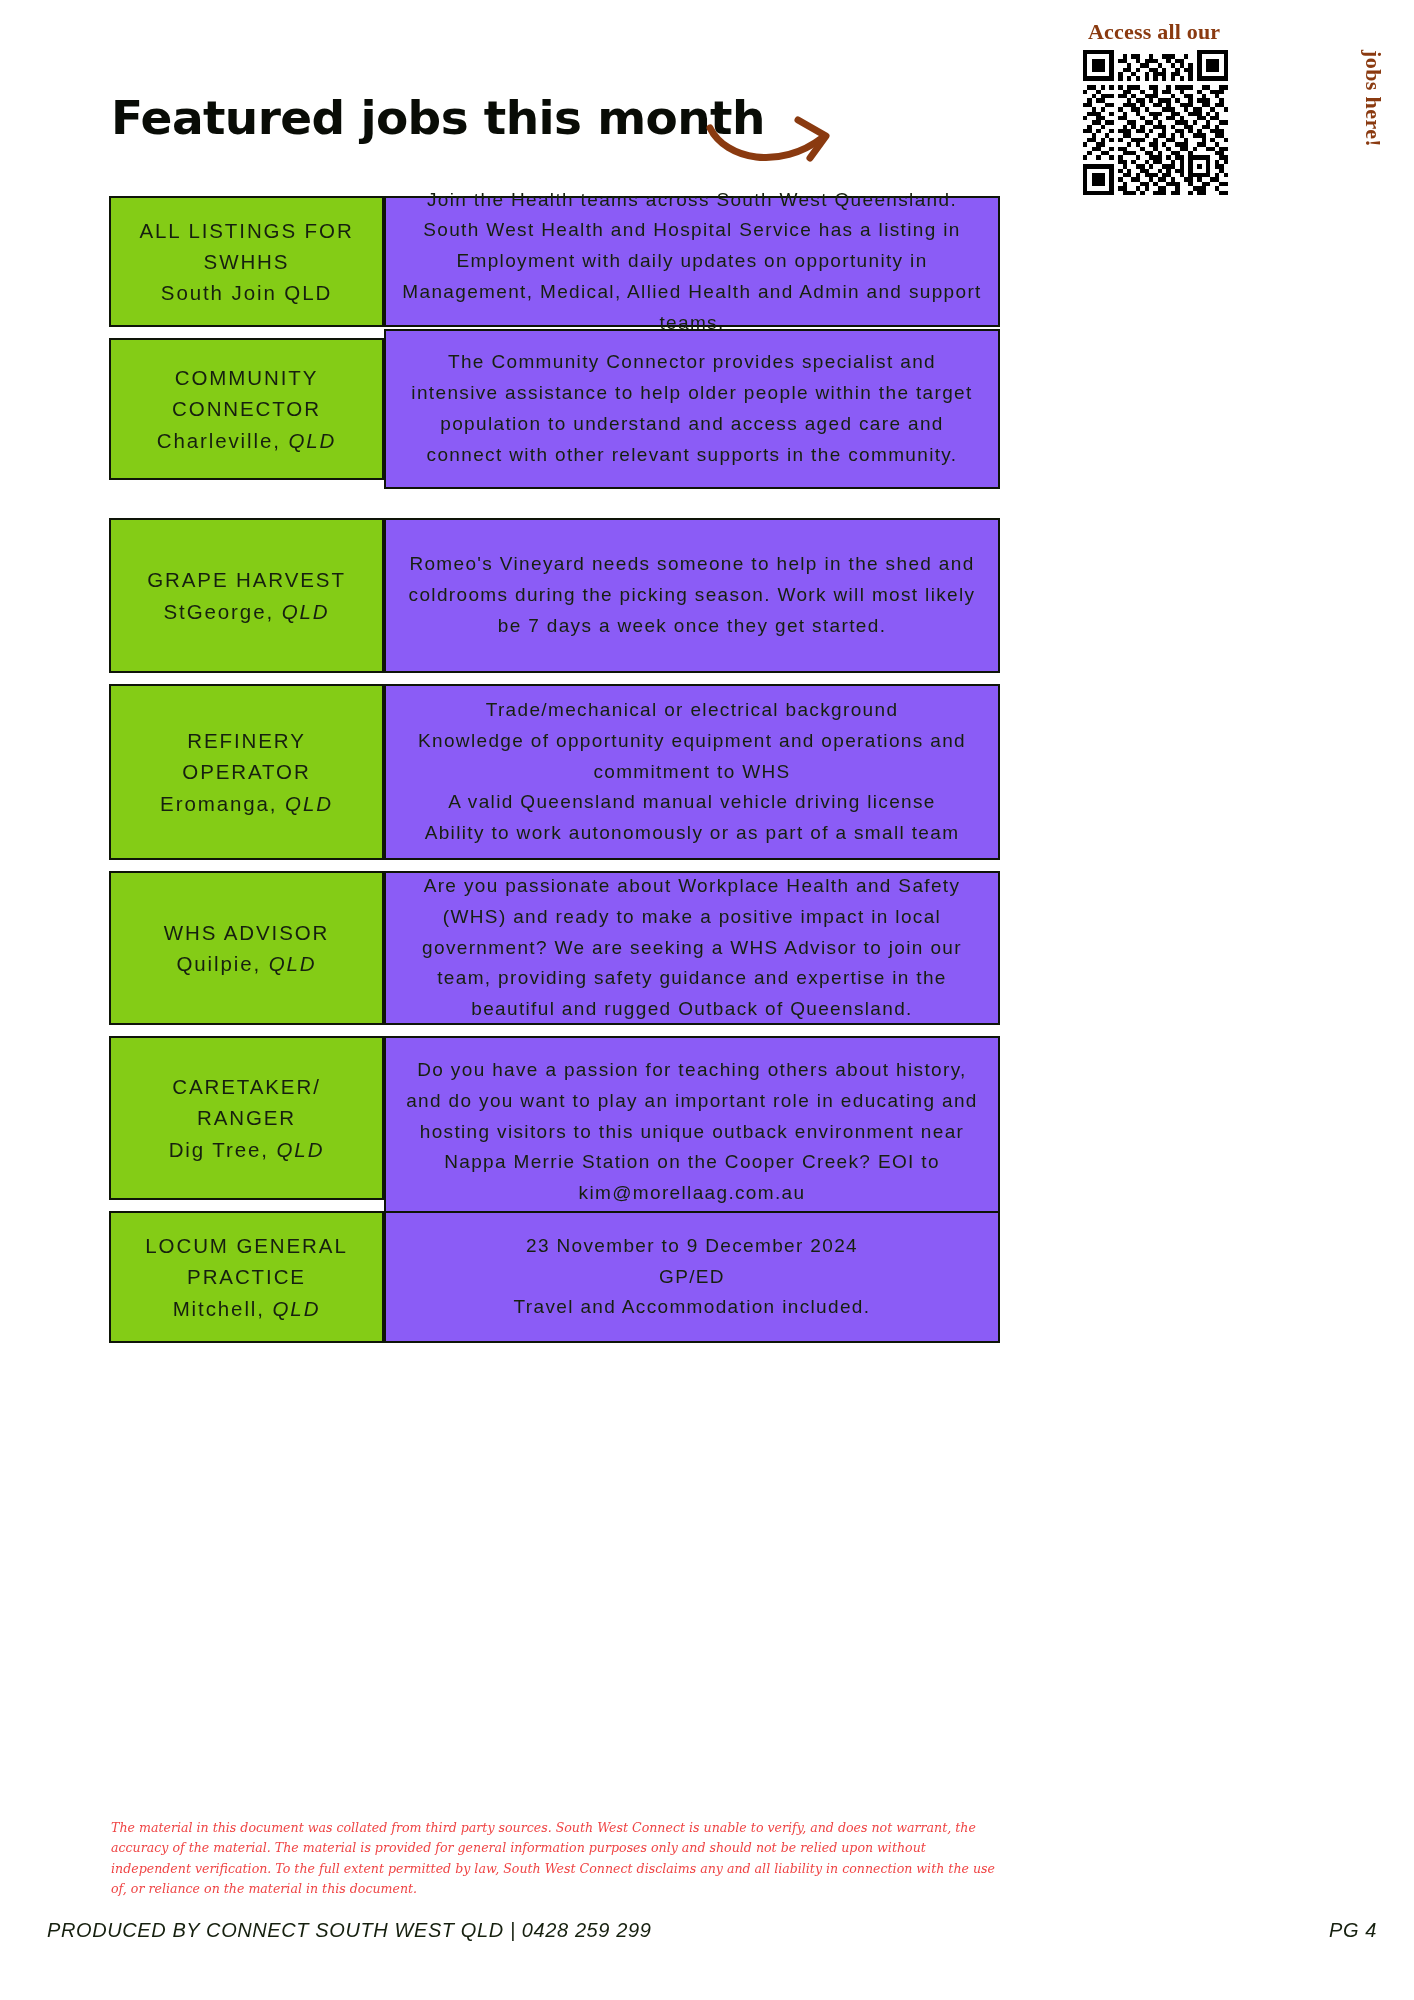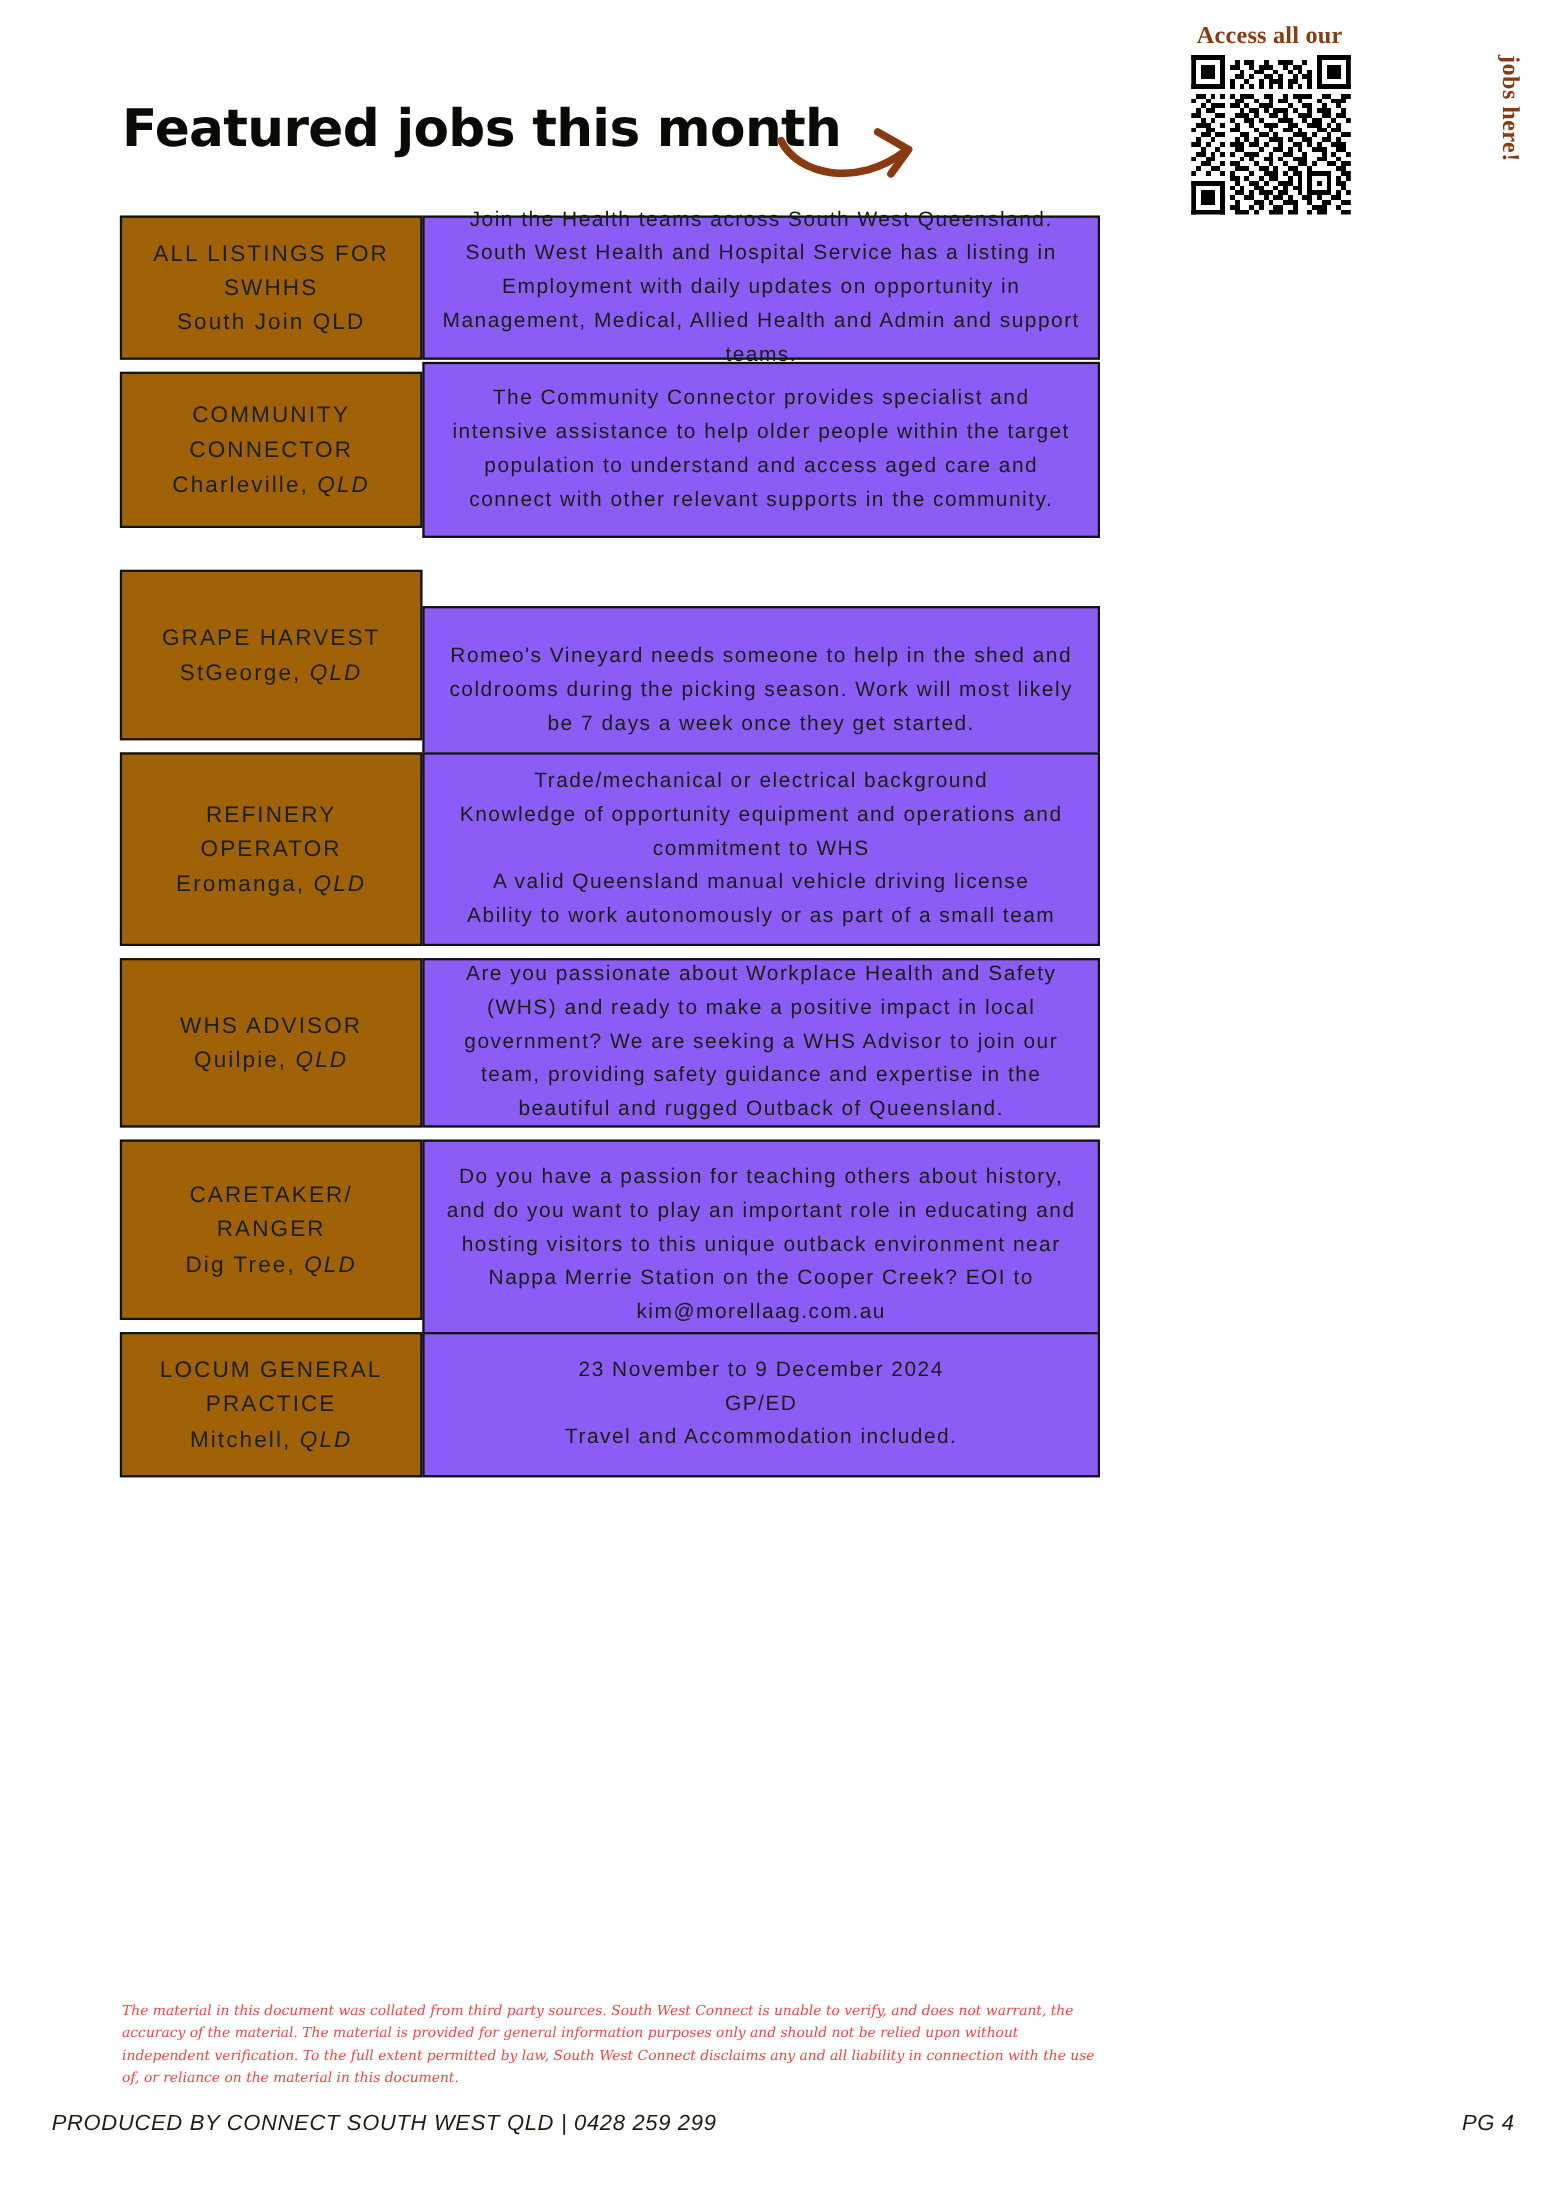--- a/index.html
+++ b/index.html
@@ -79,21 +79,21 @@
     border:2px solid #0e1408;
     display:flex;
     align-items:center;
     justify-content:center;
     text-align:center;
   }
 
   .job-label {
     left:109px;
     width:275px;
-    background:#a16207;
+    background:#84cc16;
     padding:6px 24px;
   }
 
   .job-body {
     left:384px;
     width:616px;
     background:#8b5cf6;
     padding:4px 16px;
   }
 
@@ -485,21 +485,21 @@
         <div class="body-text" style="white-space: pre-line;">The Community Connector provides specialist and intensive assistance to help older people within the target population to understand and access aged care and connect with other relevant supports in the community.</div>
       </div>
     </div>
     <div class="job-row" style="position: absolute; left: 0px; top: 322px; width: 1414px; height: 155px;">
       <div class="job-label" style="top: 0px; height: 155px;">
         <div class="label-text">
           <div>GRAPE HARVEST</div>
           <div class="loc"><span>StGeorge, </span><span class="qld">QLD</span></div>
         </div>
       </div>
-      <div class="job-body" style="top: 0px; height: 155px; margin-top: 33px;">
+      <div class="job-body" style="top: 0px; height: 155px;">
         <div class="body-text" style="white-space: pre-line;">Romeo's Vineyard needs someone to help in the shed and coldrooms during the picking season. Work will most likely be 7 days a week once they get started.</div>
       </div>
     </div>
     <div class="job-row" style="position: absolute; left: 0px; top: 488px; width: 1414px; height: 176px;">
       <div class="job-label" style="top: 0px; height: 176px;">
         <div class="label-text">
           <div>REFINERY OPERATOR</div>
           <div class="loc"><span>Eromanga, </span><span class="qld">QLD</span></div>
         </div>
       </div>

